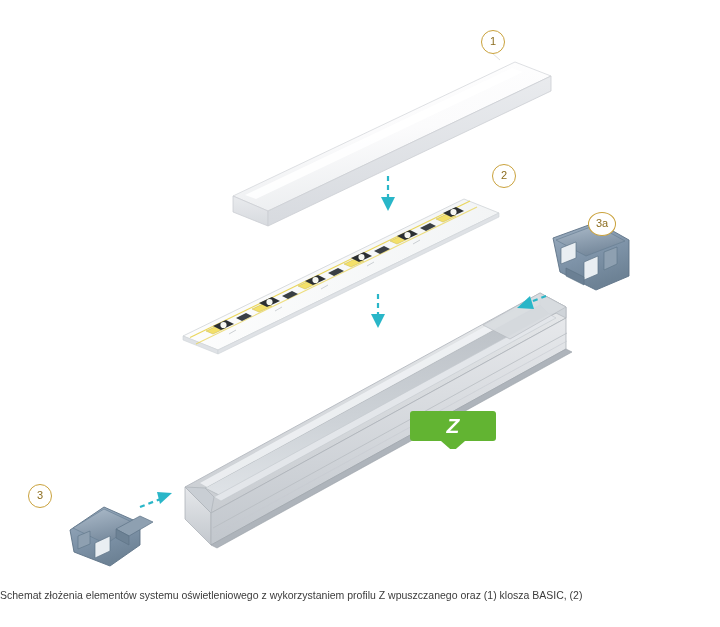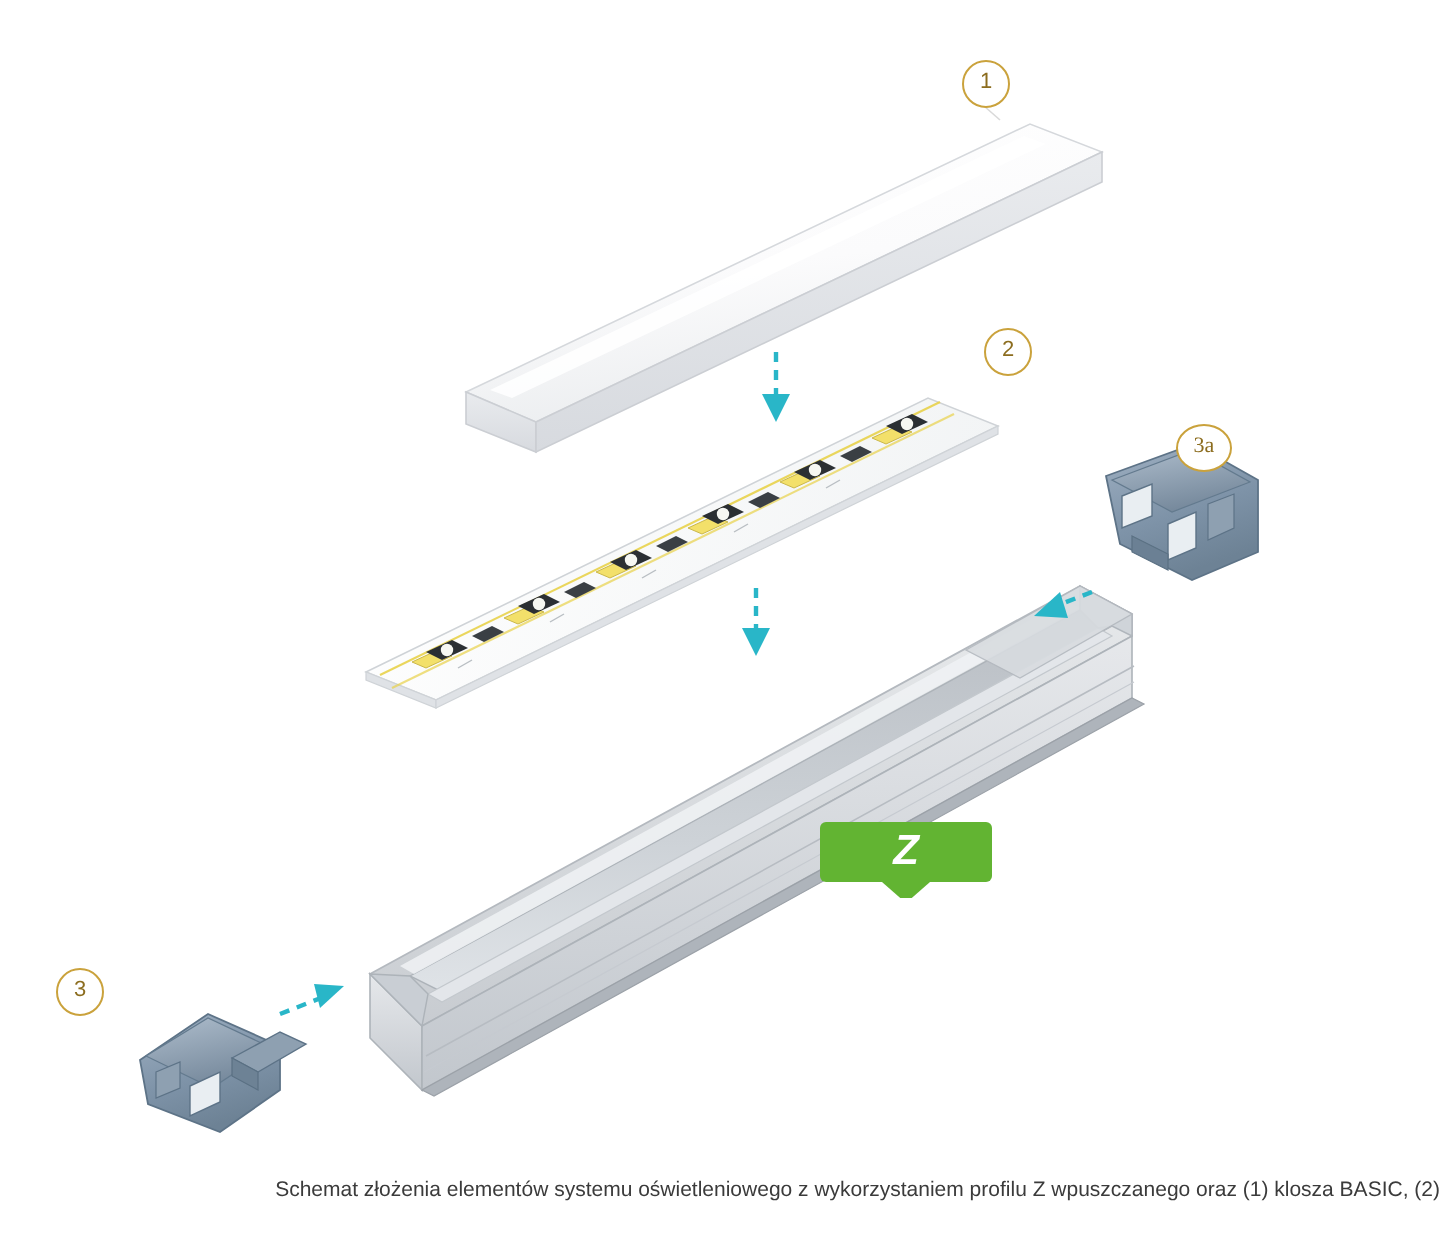--- a/index.html
+++ b/index.html
@@ -35,21 +35,21 @@
     width: 26px;
     height: 22px;
     border-radius: 50%;
     line-height: 20px;
   }
   .caption {
     position: absolute;
     left: 0;
     top: 585px;
     width: 720px;
-    text-align: right;
+    text-align: left;
     font-size: 10.5px;
     color: #3b3b3b;
     line-height: 21px;
   }
   .caption .line {
     display: block;
   }
   .zbadge {
     position: absolute;
     left: 410px;
@@ -282,21 +282,21 @@
       <path d="M492 53 L500 60"></path>
     </g>
   </svg>
 
   <div class="callout" style="left:481px; top:30px;">
     <span>1</span>
   </div>
   <div class="callout" style="left:492px; top:164px;">
     <span>2</span>
   </div>
-  <div class="callout wide" style="left:588px; top:212px;font-family:Liberation Serif, serif;">
+  <div class="callout wide" style="left:588px; top:212px;">
     <span>3a</span>
   </div>
   <div class="callout" style="left:28px; top:484px;">
     <span>3</span>
   </div>
 
   <div class="zbadge">
     <div class="body"></div>
     <div class="tab"></div>
     <div class="z">Z</div>

